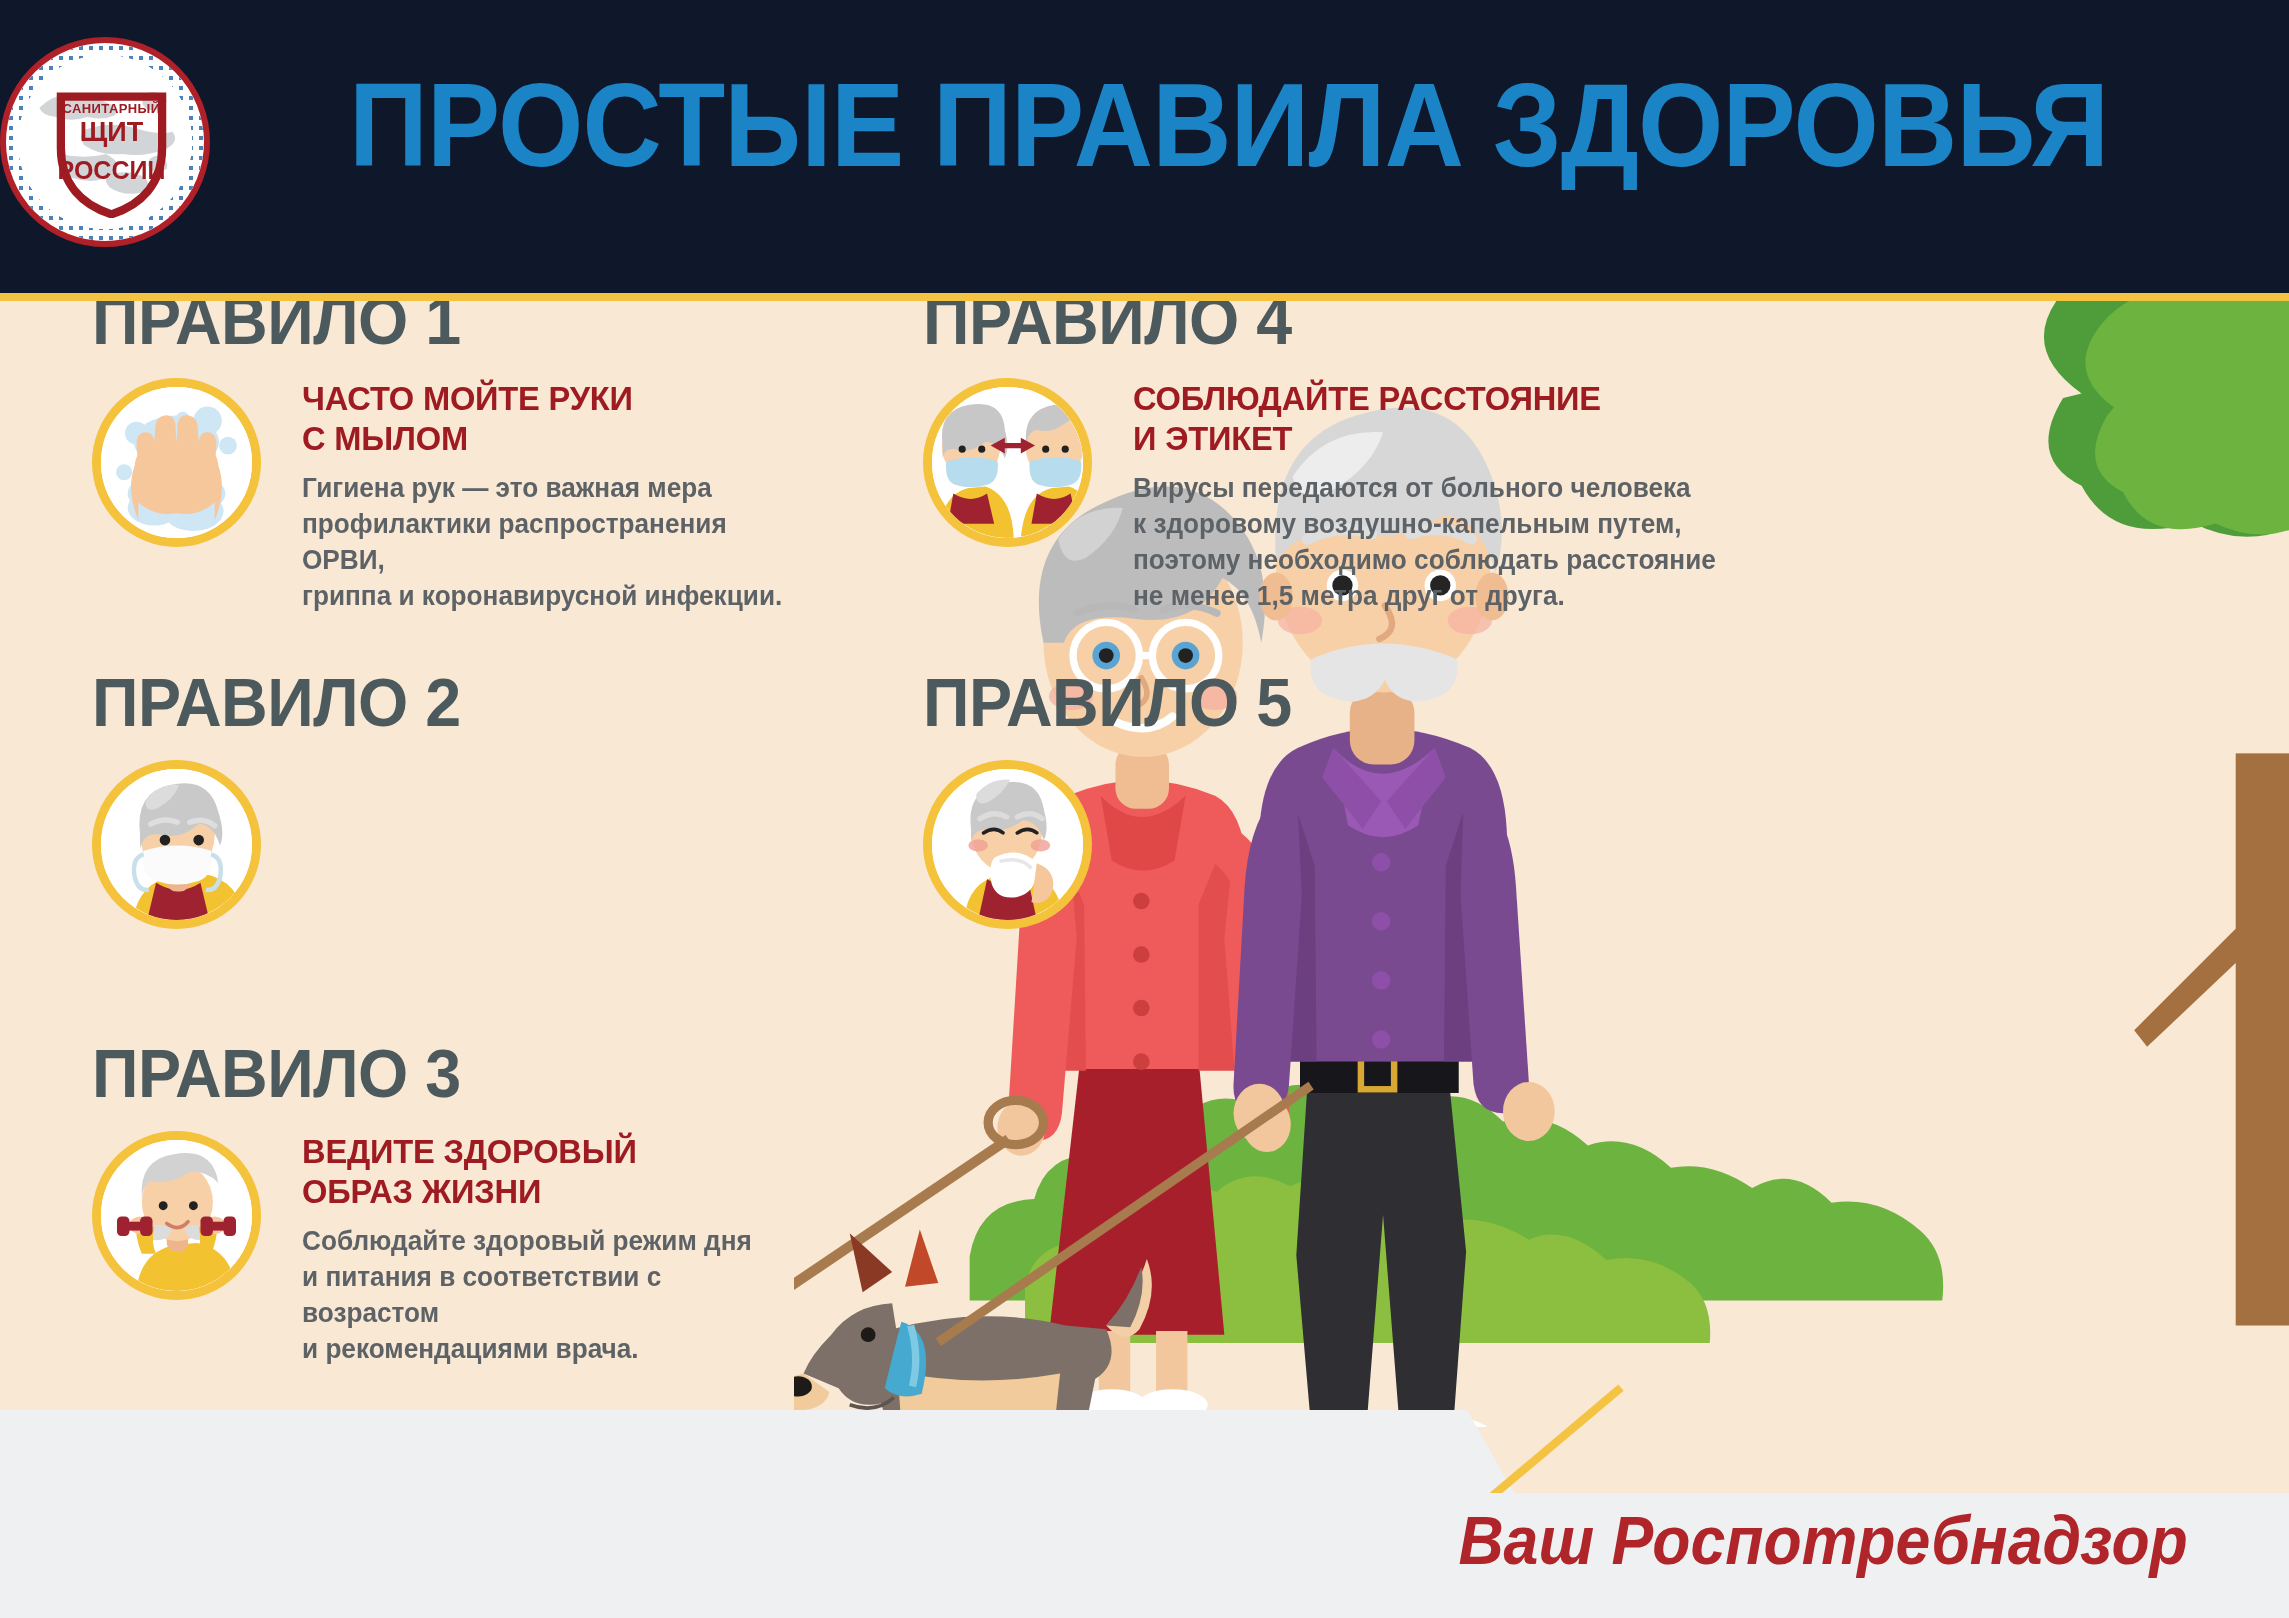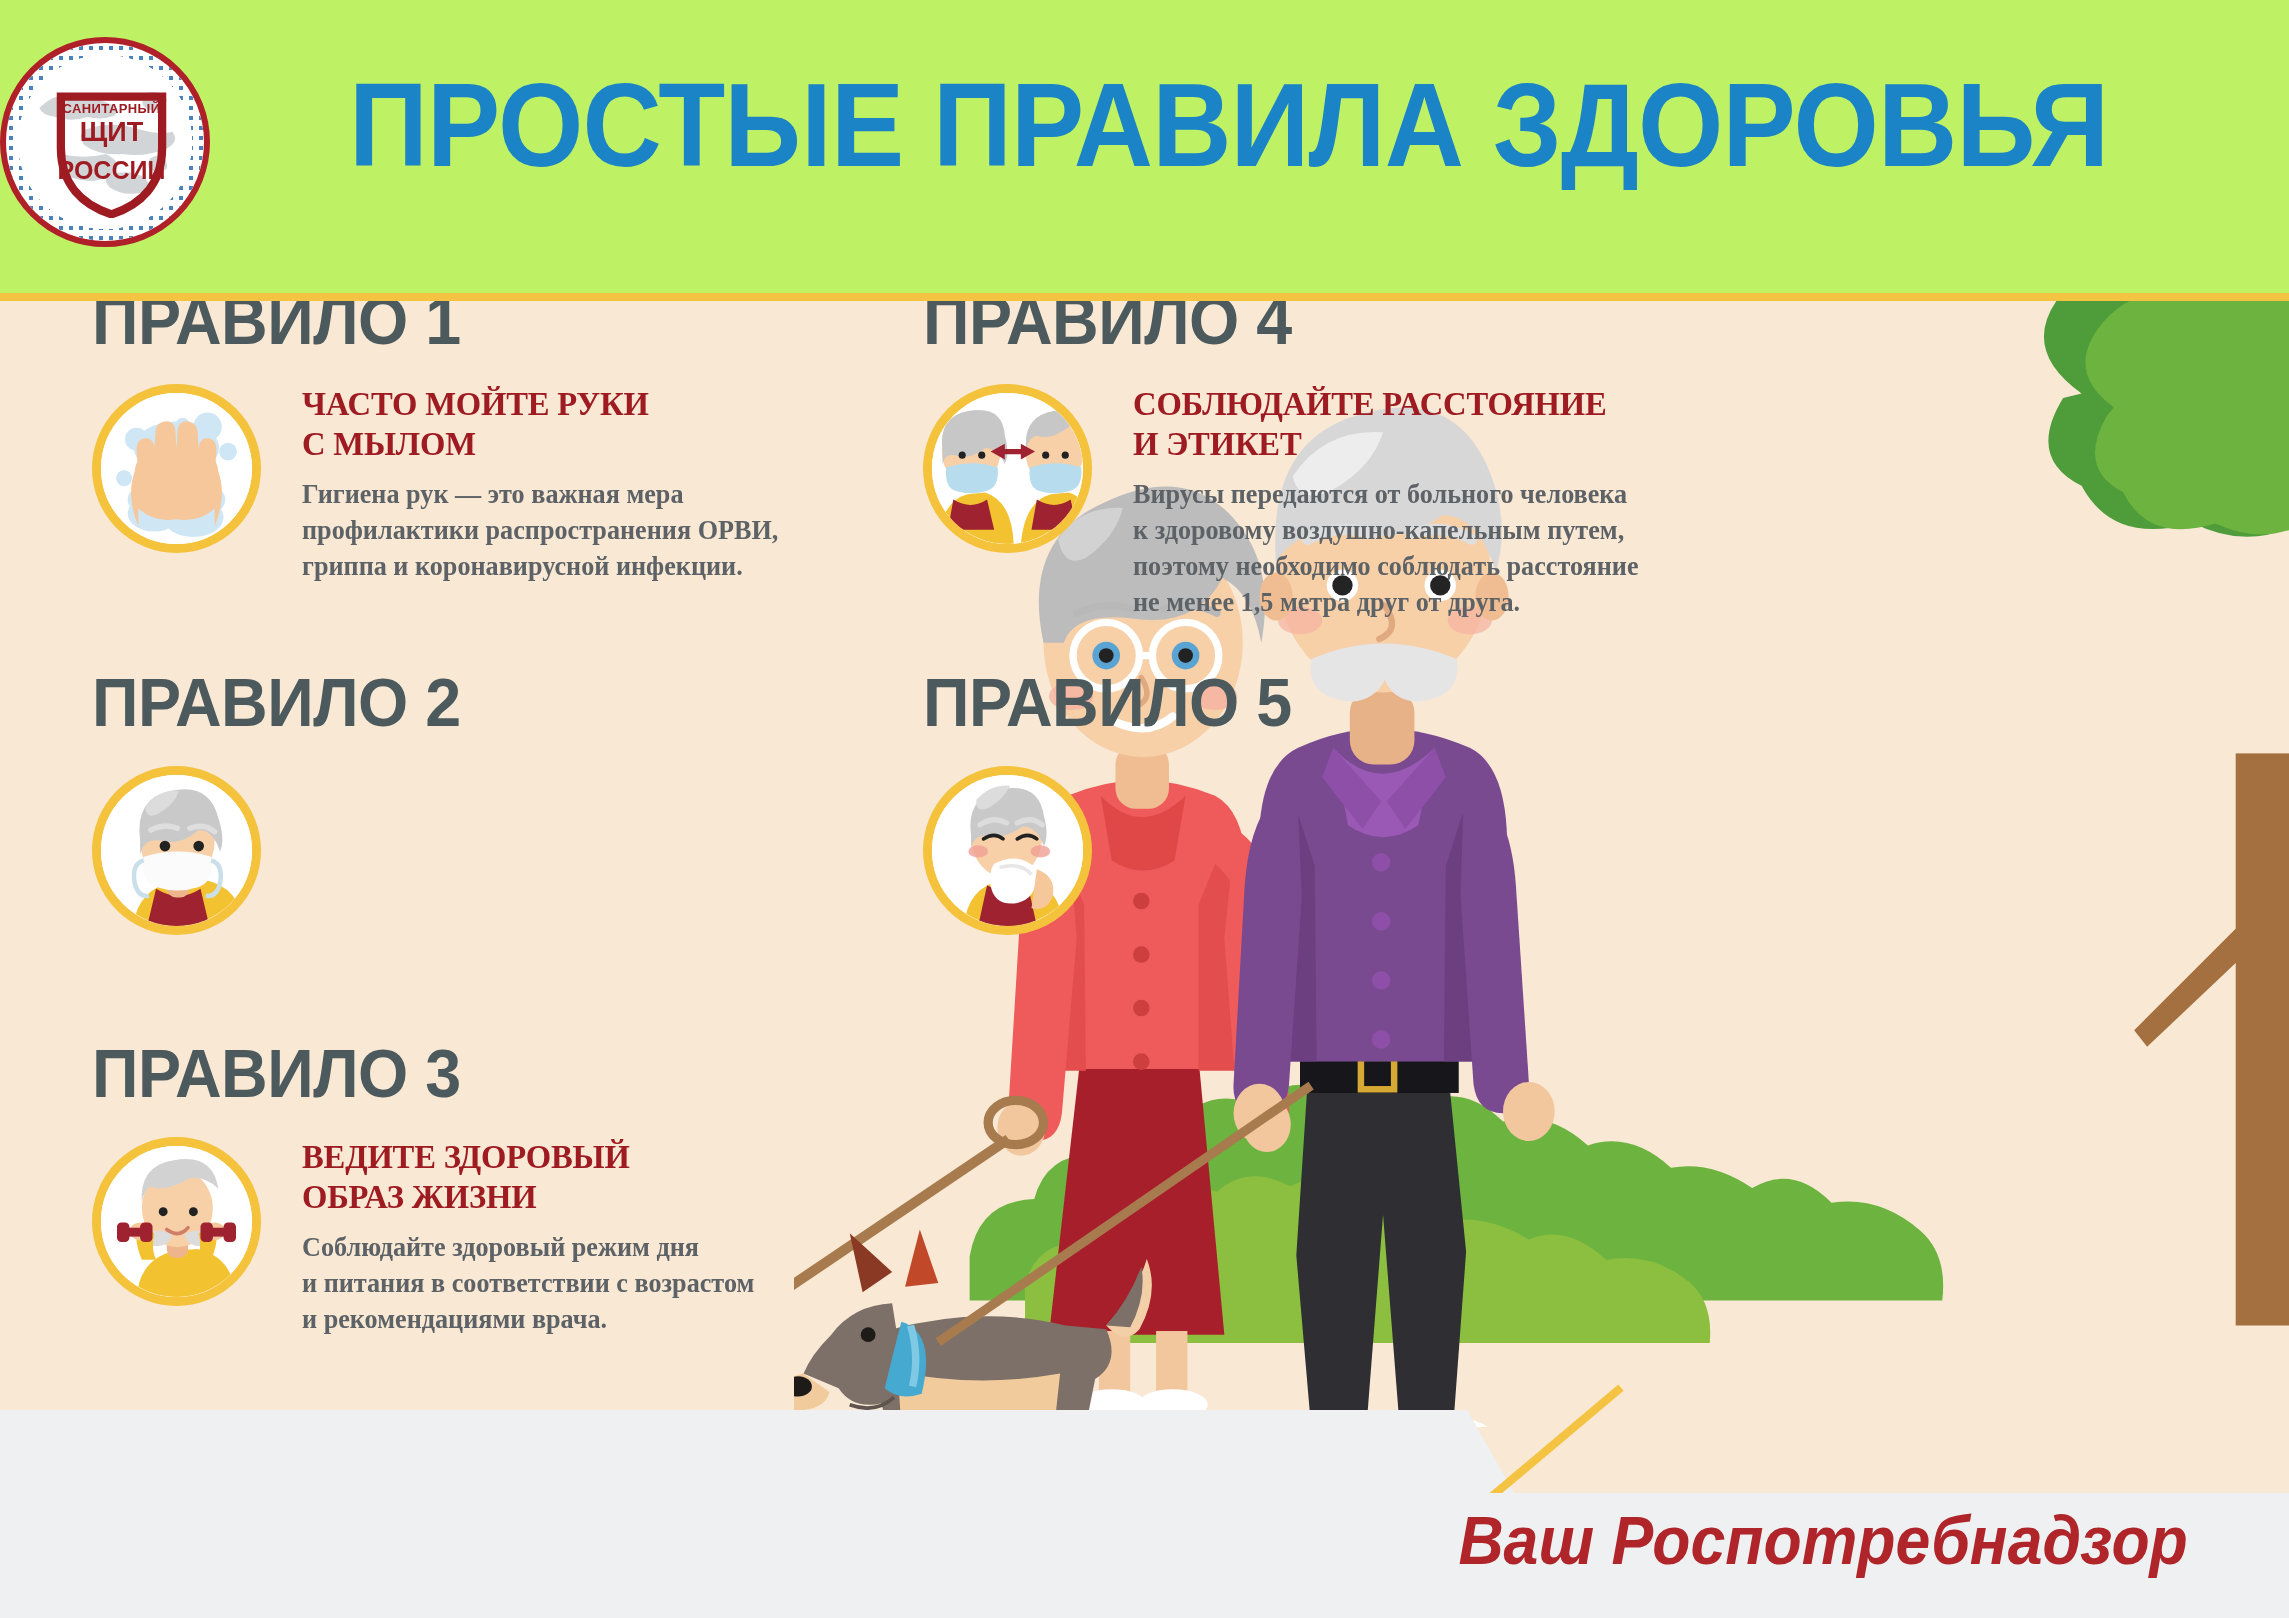--- a/index.html
+++ b/index.html
@@ -1,20 +1,20 @@
 <!DOCTYPE html>
 <html style="font-size:14.8px"><head>
 <meta charset="utf-8">
 <style>
   html,body{margin:0;padding:0;background:#eef0f1;}
   body{width:2290px;height:1619px;position:relative;overflow:hidden;
        font-family:"Liberation Sans","DejaVu Sans",sans-serif;}
 
   
-  #header{position:absolute;left:0;top:0;width:2290px;height:293px;background:#bef264;}
+  #header{position:absolute;left:0;top:0;width:2290px;height:293px;background:#0f172a;}
   #logo{position:absolute;left:92;top:37px;width:210px;height:210px;}
   #logo-globe{position:absolute;left:0;top:0;width:210px;height:210px;border-radius:50%;
      background:#ffffff;border:6.5px solid #b02028;box-sizing:border-box;overflow:hidden;}
   .dotring{position:absolute;left:0;top:0;width:100%;height:100%;border-radius:50%;
      background:
        radial-gradient(circle at 50% 50%, transparent 62%, rgba(43,108,176,.85) 62.5%, rgba(43,108,176,.85) 100%);
      -webkit-mask-image:radial-gradient(circle, #000 2.2px, transparent 2.4px);
      mask-image:radial-gradient(circle, #000 2.2px, transparent 2.4px);
      -webkit-mask-size:10px 10px;mask-size:10px 10px;}
   .dotring.red{background:radial-gradient(circle at 50% 50%, transparent 84%, #b02028 84.5%, #b02028 100%);}
@@ -34,21 +34,21 @@
   
   #panel{position:absolute;left:0;top:293px;width:2290px;height:1200px;
      background:#f8e8d4;border-top:8.3px solid #f5c342;border-bottom:8.3px solid #f5c342;
      clip-path:polygon(0 0, 2290px 0, 2290px 1200px, 1514px 1200px, 1467px 1117px, 0 1117px);
      overflow:hidden;}
 
   
   .rule{position:absolute;}
   .rule-head{font-size:68px;font-weight:bold;color:#4c5a5e;letter-spacing:-0.5px;
      transform:scaleX(.95);transform-origin:left center;white-space:nowrap;line-height:1;}
-  .rule-body{position:relative;margin-top:30px;font-family:Liberation Serif, serif;}
+  .rule-body{position:relative;margin-top:24px;}
   .badge{position:absolute;left:0;top:0;width:169px;height:169px;border-radius:50%;
      background:#ffffff;border:9.2px solid #f5c23c;box-sizing:border-box;overflow:hidden;}
   .rule-txt{margin-left:210px;}
   .rule-title{color:#9e1b22;font-size:34px;font-weight:bold;line-height:1.18;
      letter-spacing:-0.2px;transform:scaleX(.96);transform-origin:left top;}
   .rule-desc{color:#5d6266;font-size:27px;font-weight:bold;line-height:1.33;margin-top:13px;
      transform:scaleX(.97);transform-origin:left top;}
 
   
   #footer{position:absolute;left:0;top:1493px;width:2290px;height:126px;background:#eef0f1;}

